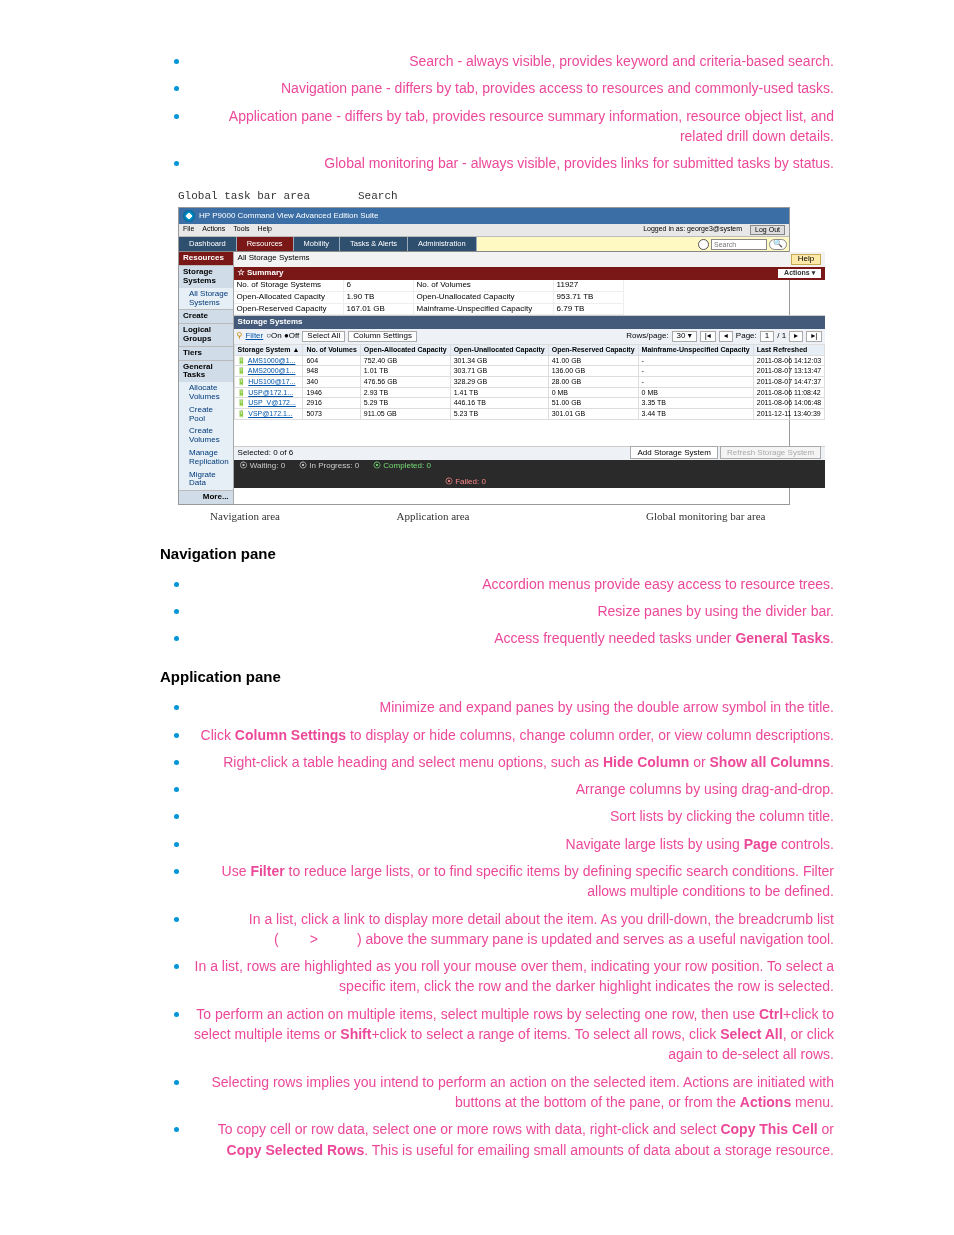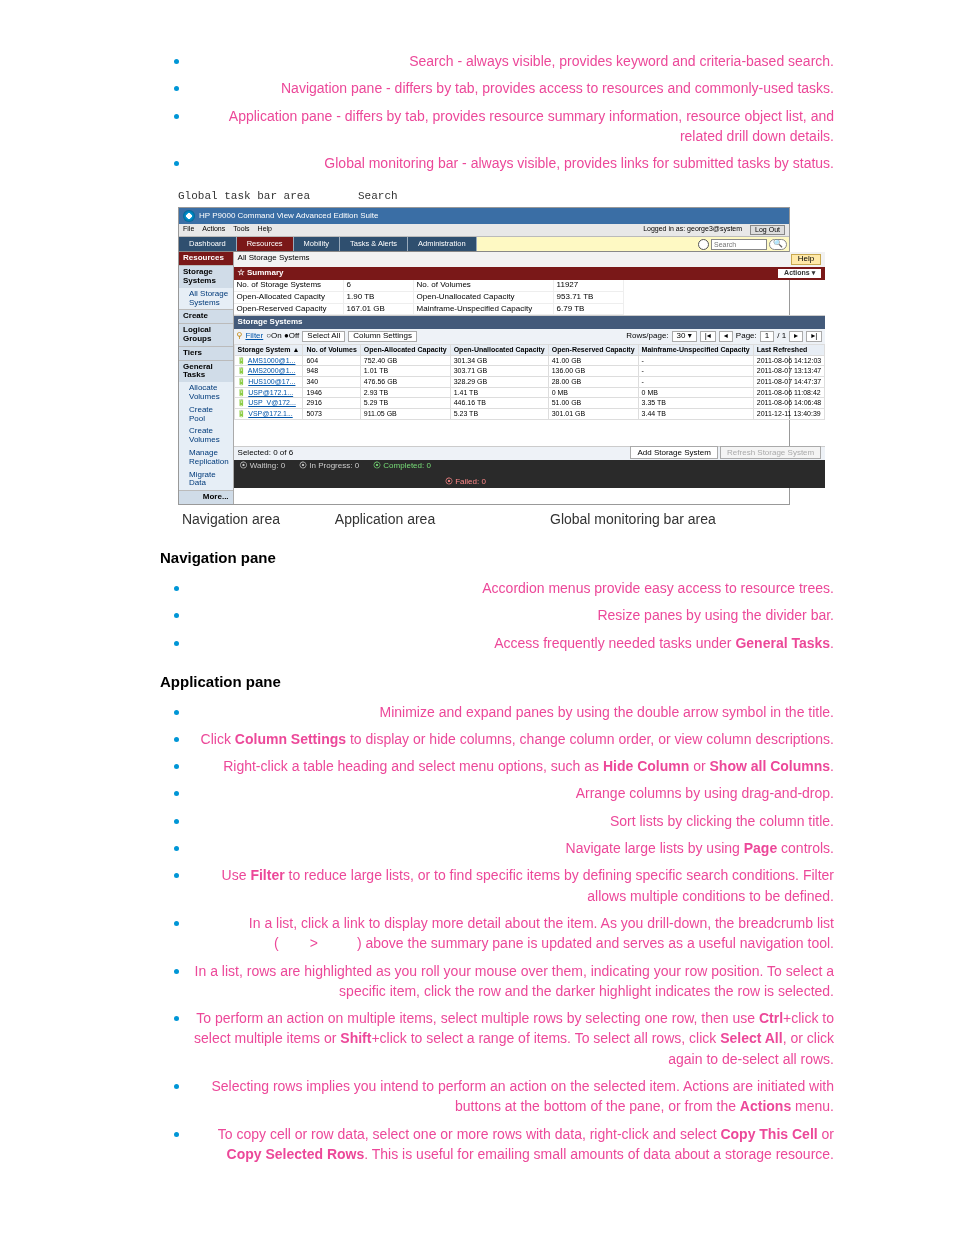--- a/index.html
+++ b/index.html
@@ -39,24 +39,25 @@
     font-size: 11px;
     color: #333;
     padding: 0 0 2px 18px;
     gap: 14px;
   }
   .shot-labels-top span:nth-child(1){ flex:0 0 166px; }
   .shot-labels-top span:nth-child(2){ flex:0 0 320px; }
   .shot-labels-top span:nth-child(3){ flex:1 1 auto; }
   .shot-labels-bot {
     display: flex;
-    font-family: Liberation Sans, sans-serif;
-    font-size: 14px;
+    font-family: Liberation Serif, serif;
+    font-size: 11px;
     color: #333;
     padding: 4px 0 0 0;
+    gap: 48px;
   }
   .shot-labels-bot span:nth-child(1){ flex:0 0 120px; text-align:right; padding-right:10px;}
   .shot-labels-bot span:nth-child(2){ flex:0 0 190px; text-align:center;}
   .shot-labels-bot span:nth-child(3){ flex:1 1 auto; text-align:left; padding-left:70px;}
   
   .app {
     border: 1px solid #999;
     font-size: 8px;
     line-height: 1.1;
     width: 610px;

